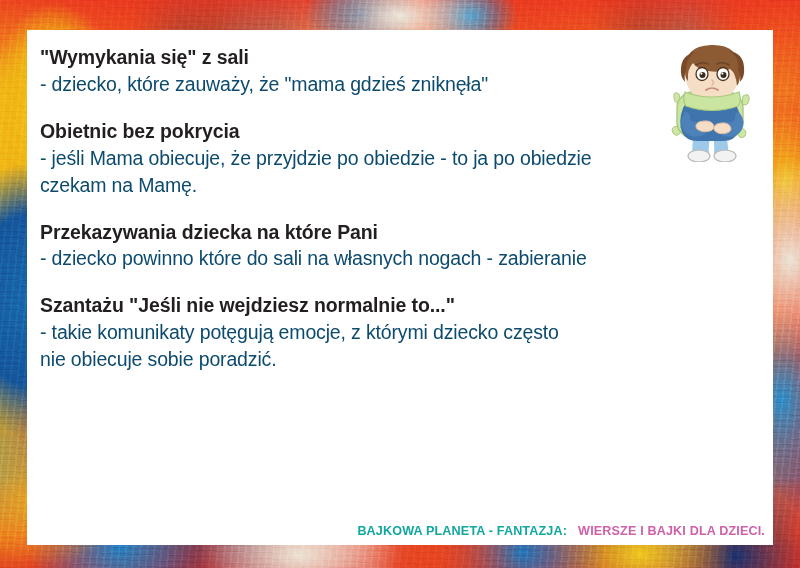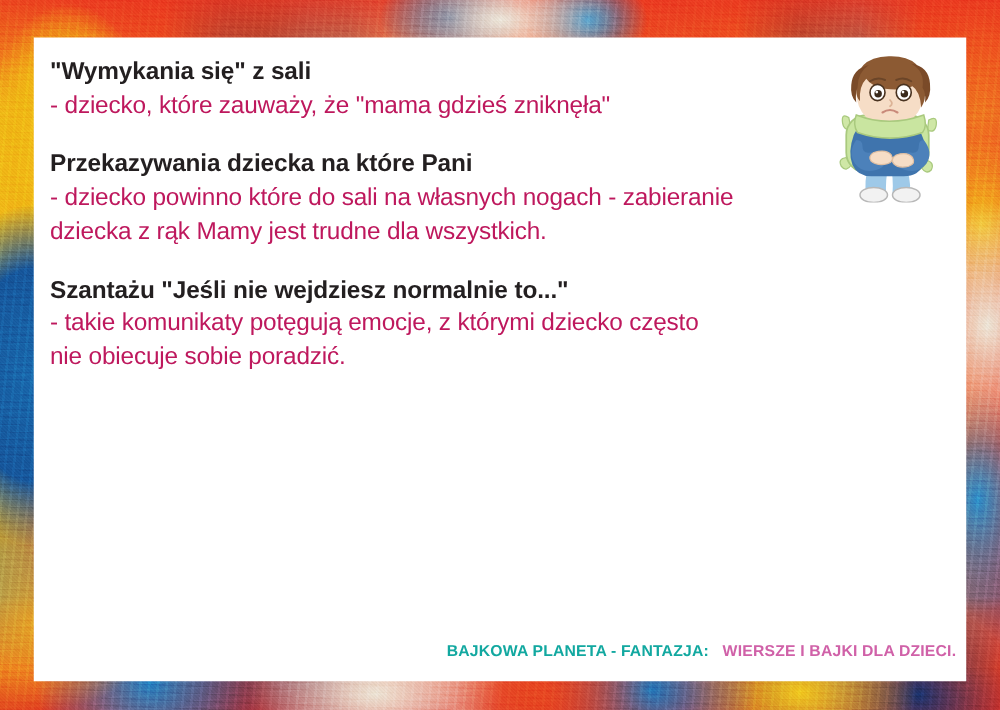--- a/index.html
+++ b/index.html
@@ -107,30 +107,30 @@
     font-size: 19.5px;
     font-weight: bold;
     color: #231f20;
     line-height: 1.38;
     letter-spacing: -0.1px;
   }
 
   .body-line {
     font-size: 19.5px;
     font-weight: normal;
-    color: #be185d;
+    color: #0c4a6e;
     line-height: 1.38;
     letter-spacing: -0.15px;
   }
 
   
   .footer {
     position: absolute;
     right: 8px;
-    bottom: 16px;
+    bottom: 6px;
     text-align: center;
     line-height: 1.18;
     white-space: nowrap;
   }
 
   .brand-line {
     font-size: 12.6px;
     font-weight: bold;
     letter-spacing: 0.15px;
   }
@@ -222,25 +222,29 @@
       </svg>
     </div>
 
     <div class="content">
 
       <div class="block">
         <div class="heading">"Wymykania się" z sali</div>
         <div class="body-line">- dziecko, które zauważy, że "mama gdzieś zniknęła"</div>
       </div>
 
+      <div class="block">
+        <div class="heading">Obietnic bez pokrycia</div>
+        <div class="body-line">- jeśli Mama obiecuje, że przyjdzie po obiedzie - to ja po obiedzie</div>
+        <div class="body-line">czekam na Mamę.</div>
+      </div>
 
       <div class="block">
         <div class="heading">Przekazywania dziecka na które Pani</div>
         <div class="body-line">- dziecko powinno które do sali na własnych nogach - zabieranie</div>
-        <div class="body-line">dziecka z rąk Mamy jest trudne dla wszystkich.</div>
       </div>
 
       <div class="block">
         <div class="heading">Szantażu "Jeśli nie wejdziesz normalnie to..."</div>
         <div class="body-line">- takie komunikaty potęgują emocje, z którymi dziecko często</div>
         <div class="body-line">nie obiecuje sobie poradzić.</div>
       </div>
 
     </div>
 

